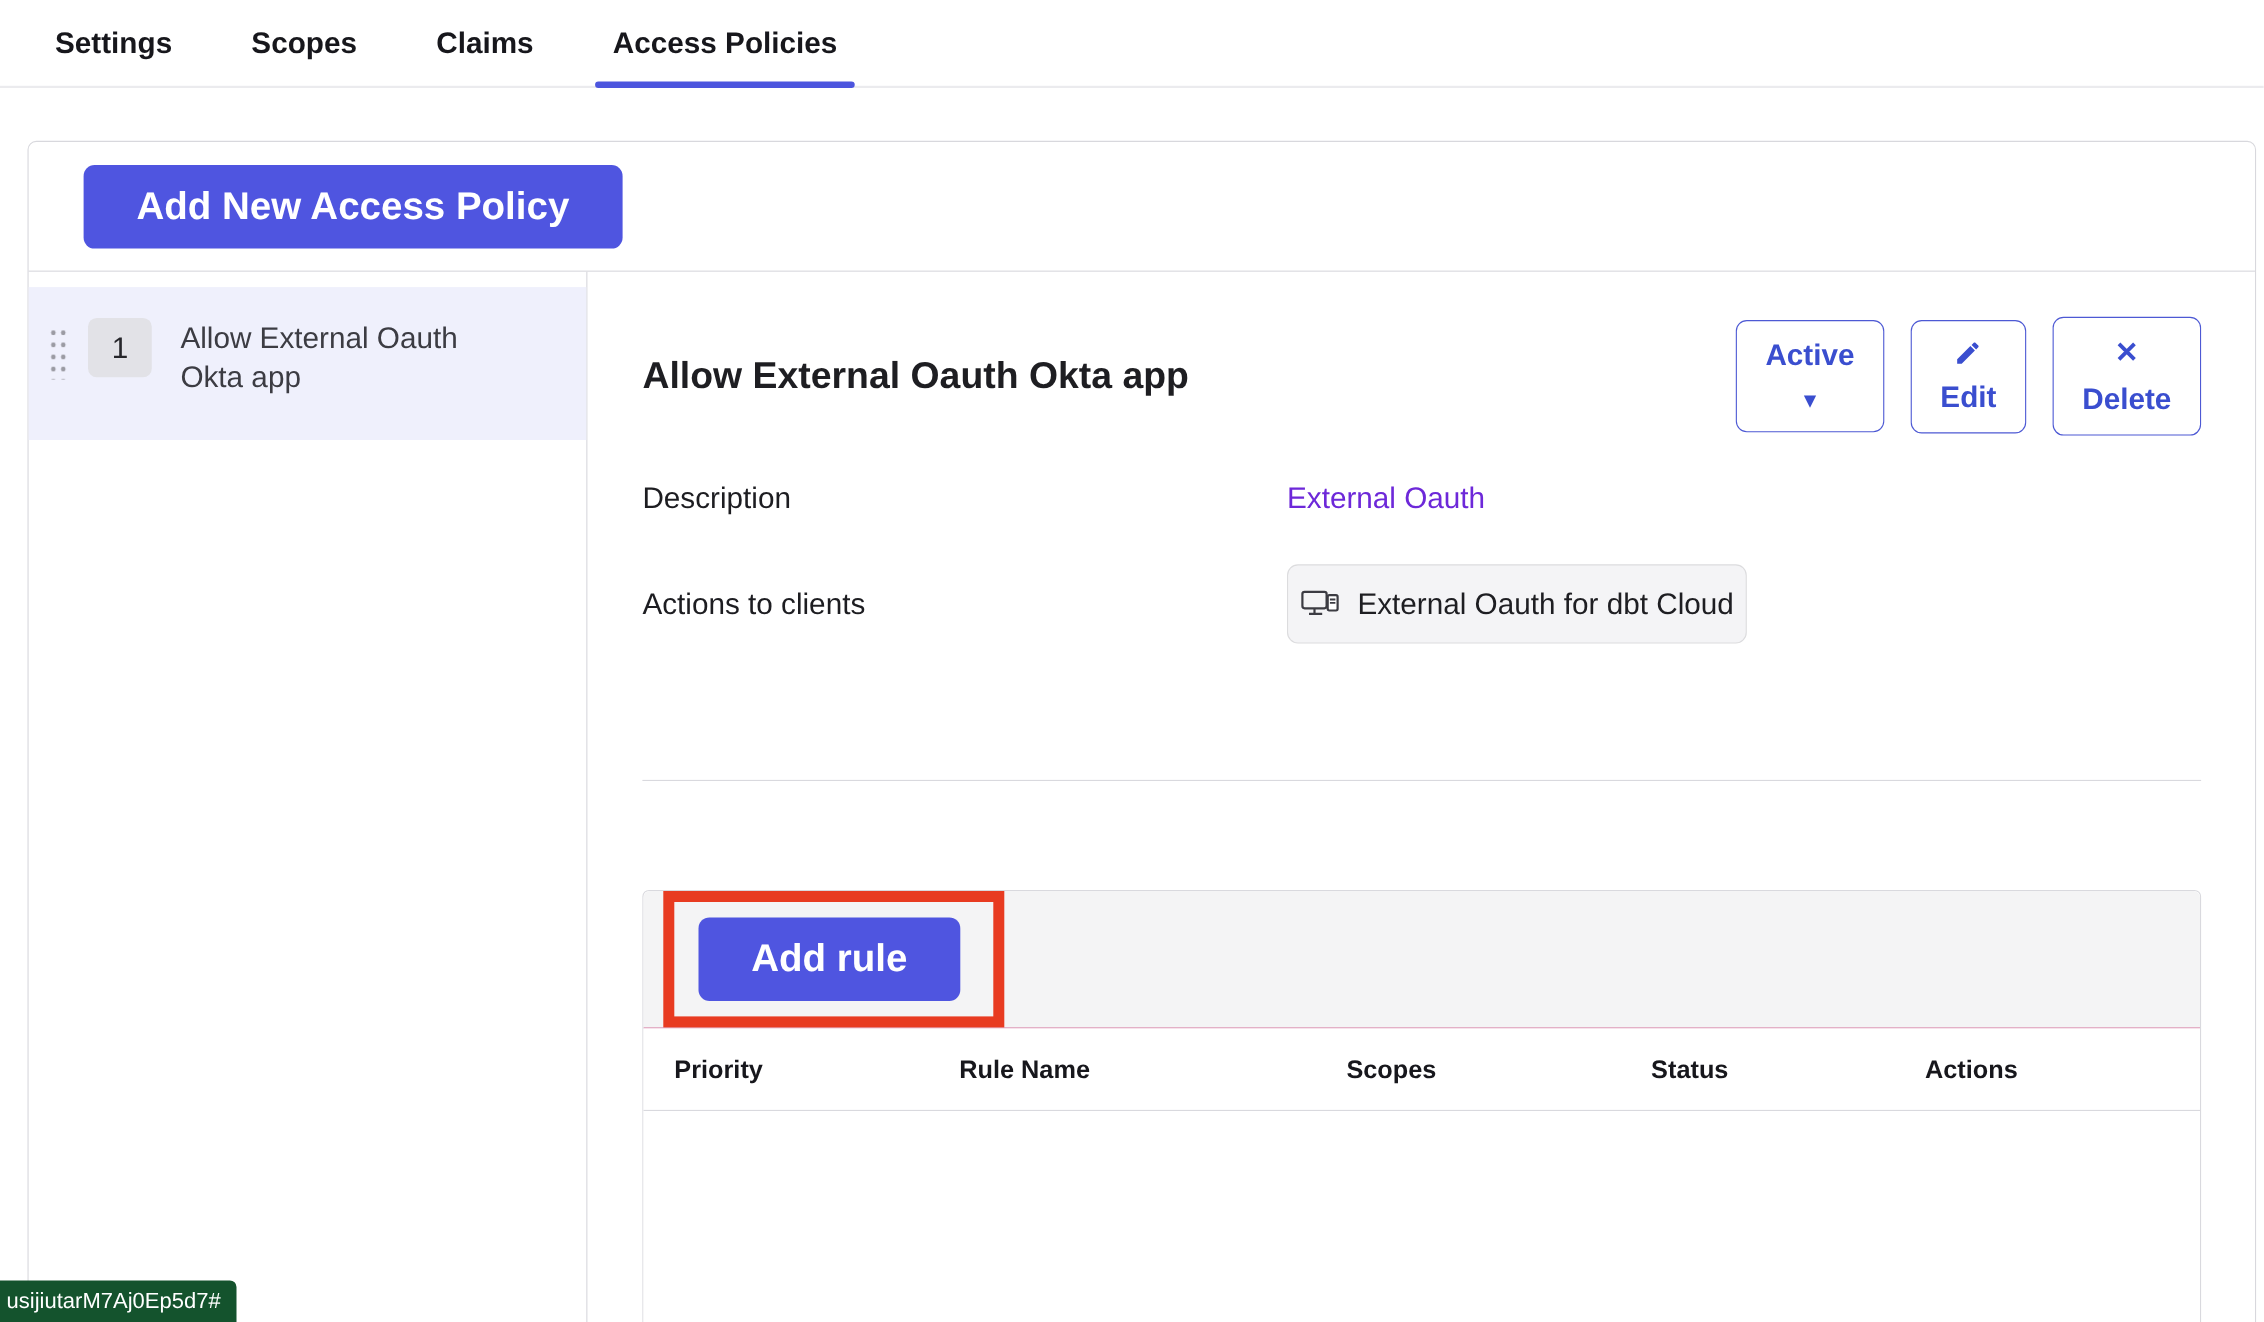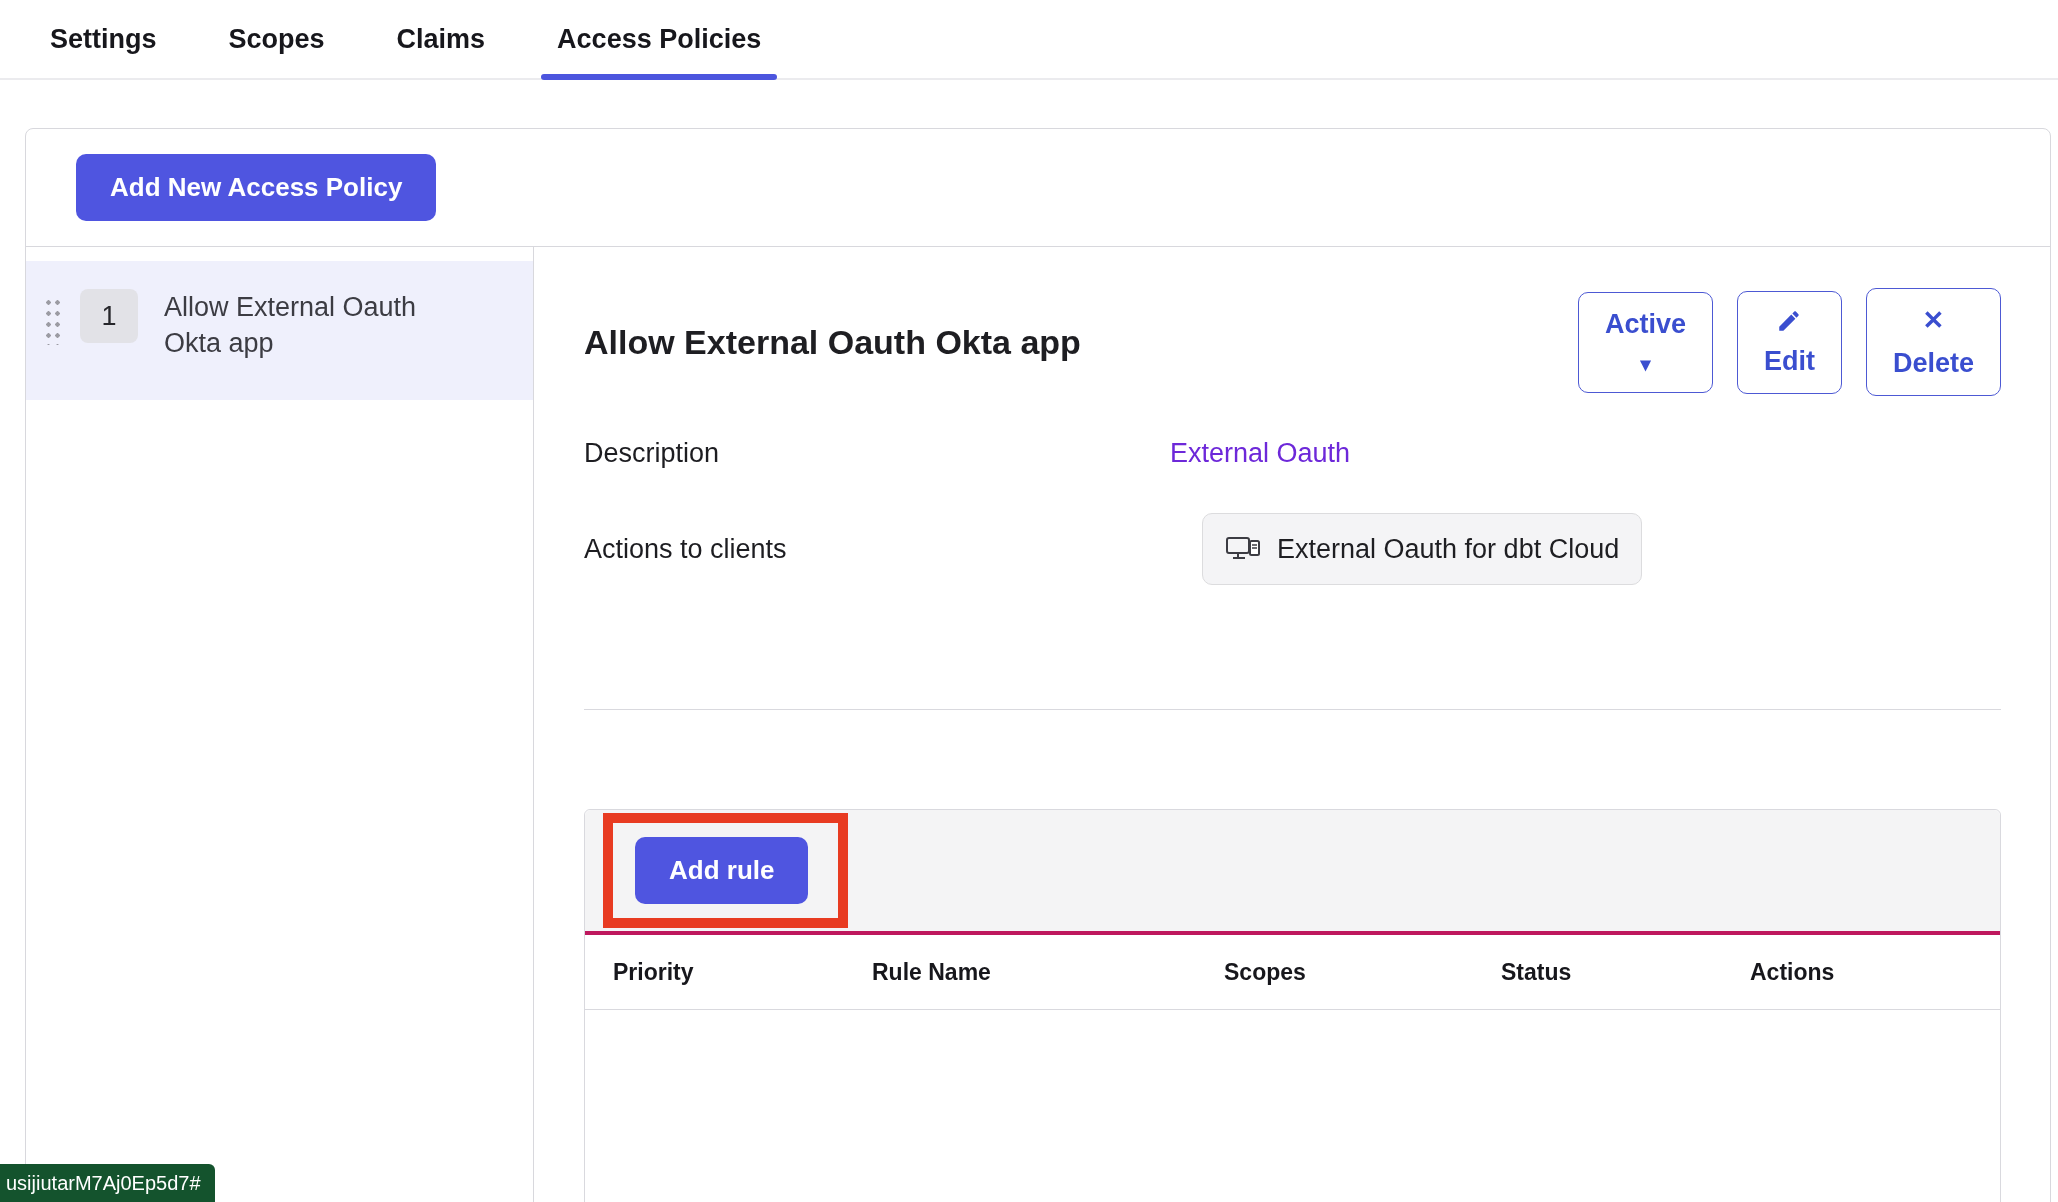--- a/index.html
+++ b/index.html
@@ -48,24 +48,24 @@
   }
   .panel-header {
     height:118px;
     border-bottom:1px solid #d8d8dd;
     display:flex; align-items:center;
     padding-left:50px;
   }
   .btn-primary {
     background:#4f55e0;
     color:#fff;
-    font-size:26px; font-weight:700;
+    font-size:35px; font-weight:700;
     font-family: "Liberation Sans", sans-serif;
     border:none; border-radius:10px;
-    padding:18px 34px;
+    padding:18px 48px;
     cursor:pointer;
   }
 
   .panel-body { display:flex; height:calc(100% - 118px); }
 
   
   .policy-list {
     width:508px;
     border-right:1px solid #d8d8dd;
     padding-top:14px;
@@ -145,42 +145,41 @@
   .field-value { color:#6d28d9; }
 
   .client-chip {
     display:inline-flex;
     align-items:center;
     gap:16px;
     height:72px;
     background:#f4f4f6;
     border:1px solid #dcdcde;
     border-radius:10px;
-    padding:0 22px;
+    padding:0 11px;
     font-size:27px; color:#1e1e22;
     justify-self:start;
-    margin-left:32px;
   }
 
   .divider {
     margin-top:124px;
     border:none;
     border-top:1px solid #d9d9de;
   }
 
   
   .rules-box {
     margin-top:99px;
     border:1px solid #d9d9de;
     border-radius:6px;
     overflow:visible;
   }
   .rules-header {
     background:#f4f4f5;
-    border-bottom:4px solid #be185d;
+    border-bottom:1px solid #be185d;
     height:125px;
     display:flex; align-items:center;
     padding-left:50px;
     border-radius:6px 6px 0 0;
   }
   .annotation-wrap { position:relative; display:inline-block; }
   .annotation-rect {
     position:absolute;
     left:-32px; top:-24px; right:-40px; bottom:-24px;
     border:10px solid #e83b21;

